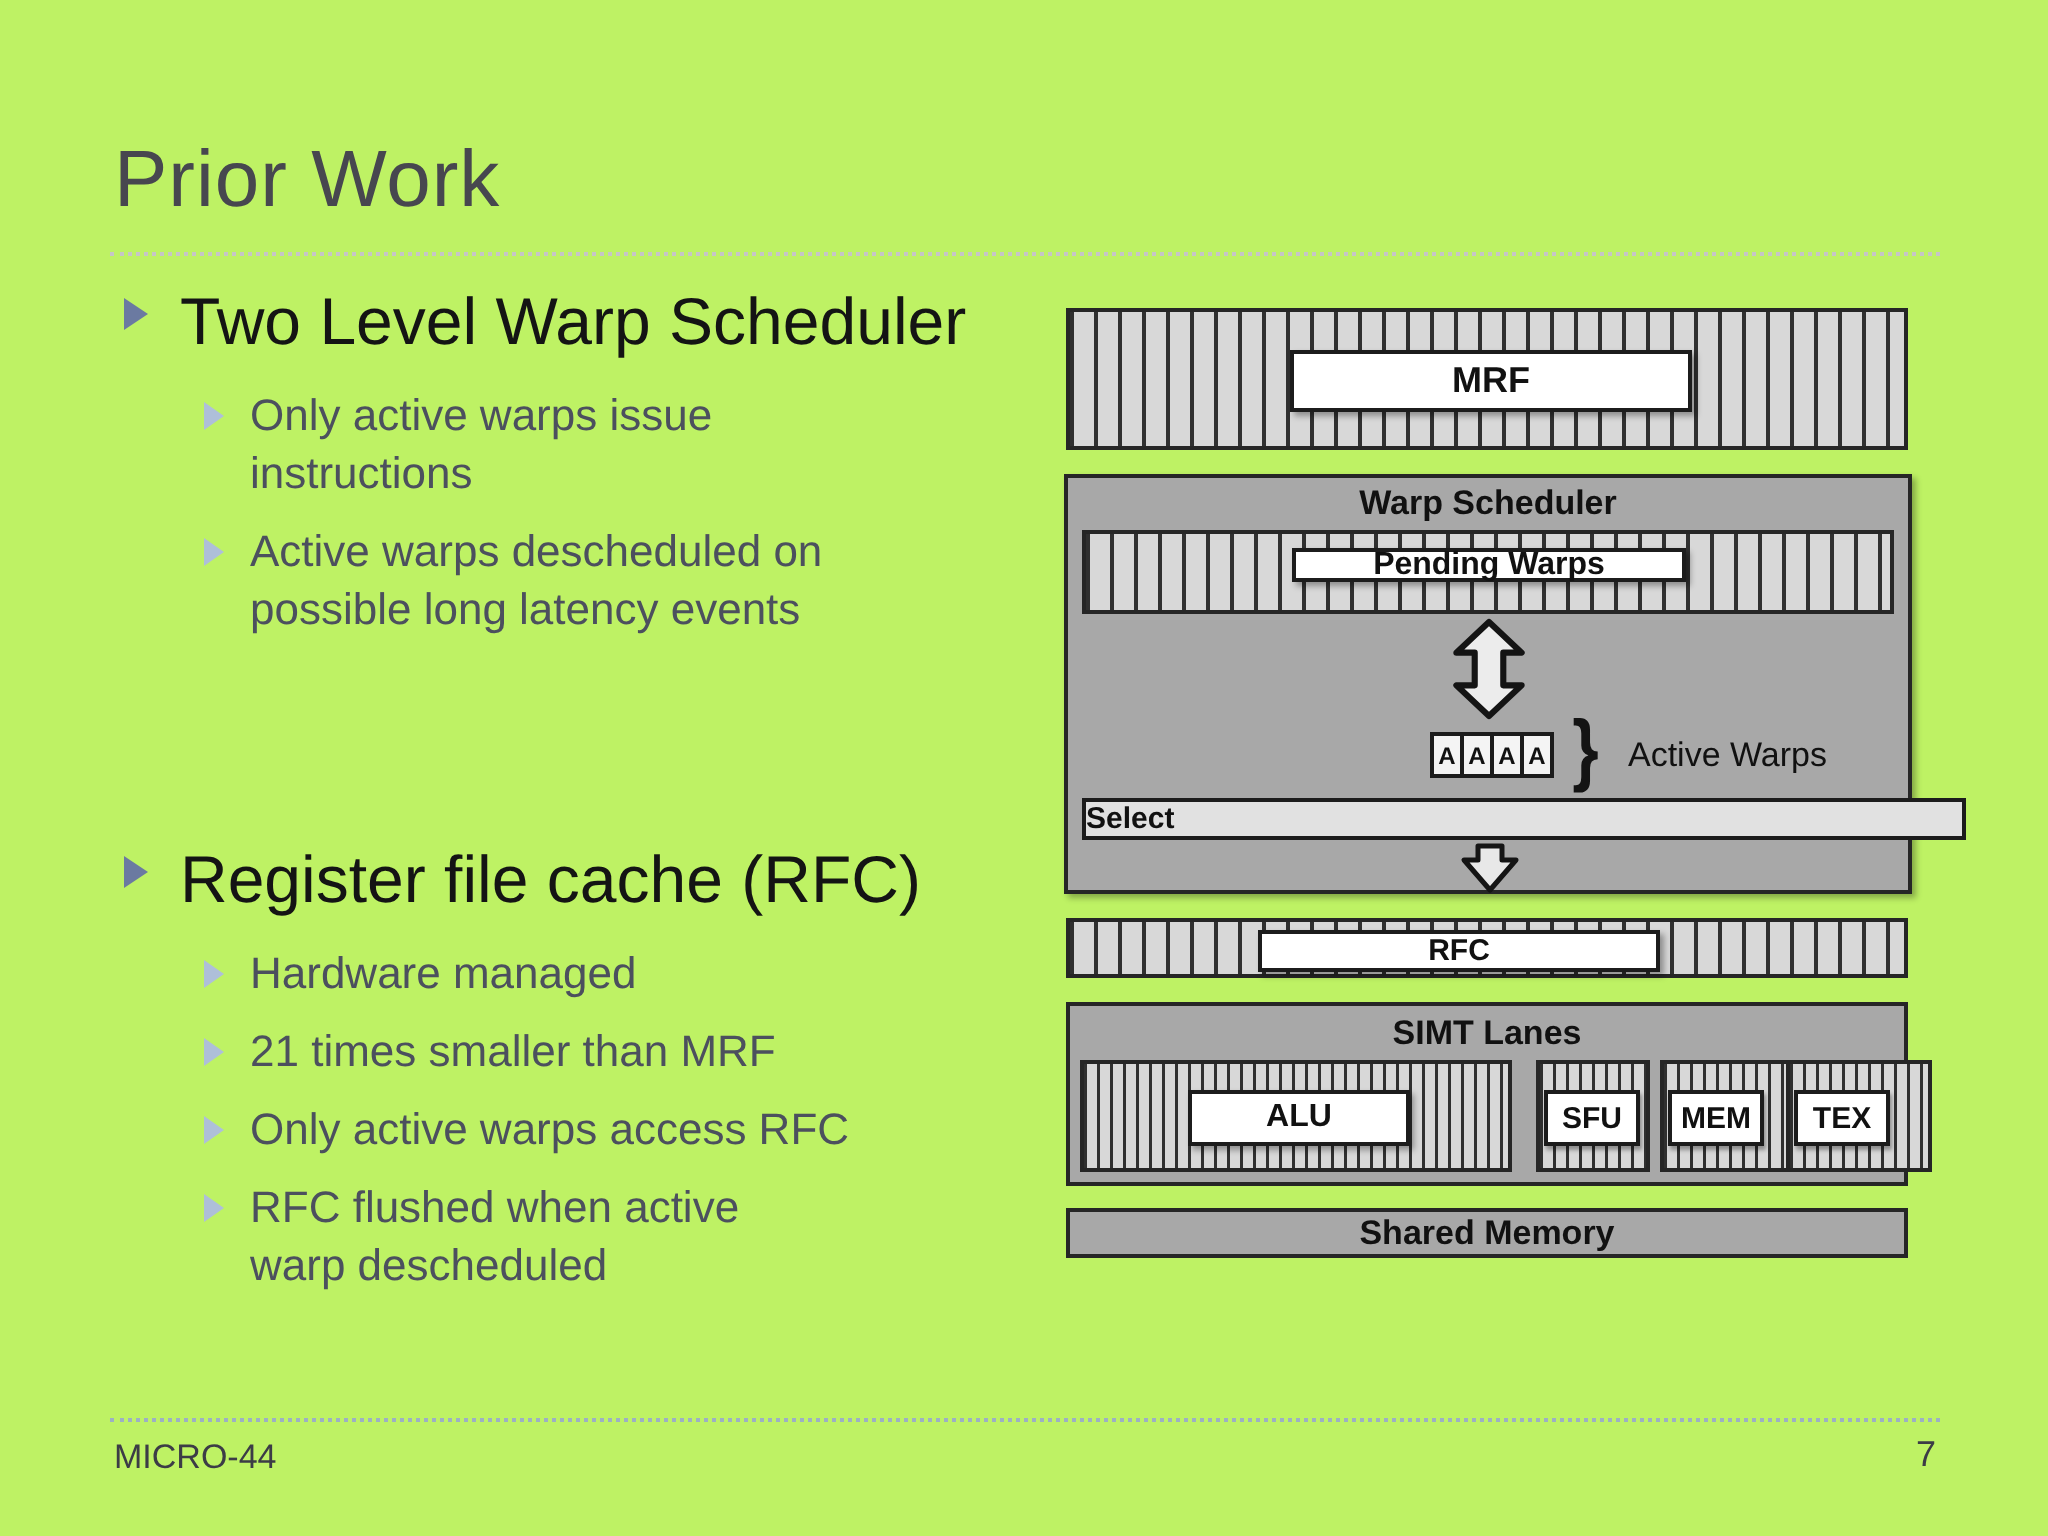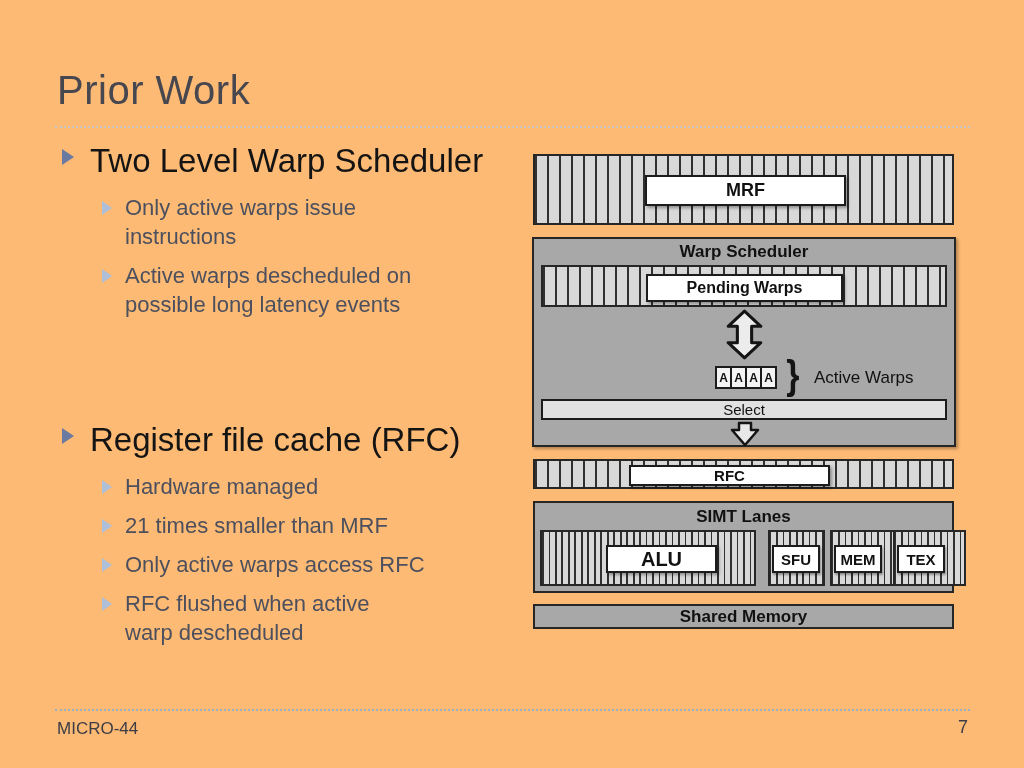--- a/index.html
+++ b/index.html
@@ -1,19 +1,19 @@
 <!DOCTYPE html>
 <html><head>
 <meta charset="utf-8">
 <style>
   * { margin:0; padding:0; box-sizing:border-box; }
   html,body { width:1024px; height:768px; }
   body { font-family:"Liberation Sans", sans-serif; background:#ffffff; position:relative; overflow:hidden; }
 
-  .slide { position:absolute; inset:0; background:#fdba74; }
+  .slide { position:absolute; inset:0; background:#bef264; }
 
   
   .title { position:absolute; left:57px; top:68px; font-size:40px; color:#47474f; letter-spacing:0.5px; }
   .title-rule { position:absolute; left:55px; top:126px; width:915px; border-top:2px dotted #c6c6c6; }
 
   
   .group { position:absolute; left:60px; width:462px; }
   .group-1 { top:140px; }
   .group-2 { top:419px; }
   .l1-row { display:flex; align-items:flex-start; margin-bottom:12px; }
@@ -31,41 +31,41 @@
   .band, .graybox { position:absolute; border:2px solid #262626; }
   .graybox { background:#a8a8a8; }
   .wlabel { position:absolute; background:#ffffff; border:2px solid #1c1c1c; display:flex; align-items:center; justify-content:center; font-weight:bold; color:#111; box-shadow:2px 2px 3px rgba(0,0,0,0.35); }
 
   .mrf-band { left:1px; top:2px; width:421px; height:71px; }
   .mrf-label { left:110px; top:19px; width:201px; height:31px; font-size:18px; }
 
   .warp-box { left:0px; top:85px; width:424px; height:210px; box-shadow:2px 2px 3px rgba(0,0,0,0.3); }
   .warp-title { position:absolute; top:3px; left:0; width:100%; text-align:center; font-weight:bold; font-size:17px; color:#111; }
   .pending-band { left:7px; top:26px; width:406px; height:42px; }
-  .pending-label { left:103px; top:7px; width:197px; height:28px; font-size:16px; }
+  .pending-label { left:103px; top:7px; width:197px; height:17px; font-size:16px; }
   .dbl-arrow { position:absolute; left:192px; top:70px; width:37px; height:51px; }
   .acells { position:absolute; left:181px; top:127px; display:flex; }
   .acell { width:17px; height:23px; background:#f4f4f4; border:2px solid #1c1c1c; margin-left:-2px; display:flex; align-items:center; justify-content:center; font-size:12px; font-weight:bold; color:#111; }
   .acell:first-child { margin-left:0; }
   .brace-icon { position:absolute; left:251px; top:114px; font-size:40px; font-weight:bold; color:#141414; transform:scaleX(0.85); }
   .active-label { position:absolute; left:280px; top:129px; font-size:17px; font-weight:normal; color:#111; }
-  .select-bar { left:7px; top:160px; width:406px; height:21px; background:#e1e1e1; border:2px solid #1c1c1c; text-align:center; font-weight:normal; font-size:15px; line-height:17px; color:#111; position:absolute; }
+  .select-bar { left:7px; top:160px; width:442px; height:21px; background:#e1e1e1; border:2px solid #1c1c1c; text-align:left; font-weight:bold; font-size:15px; line-height:17px; color:#111; position:absolute; }
   .down-arrow { position:absolute; left:196px; top:182px; width:30px; height:26px; }
 
   .rfc-band { left:1px; top:307px; width:421px; height:30px; }
   .rfc-label { left:94px; top:4px; width:201px; height:21px; font-size:15px; }
 
   .simt-box { left:1px; top:349px; width:421px; height:92px; }
   .simt-title { position:absolute; top:4px; left:0; width:100%; text-align:center; font-weight:bold; font-size:17px; color:#111; }
   .lane { position:absolute; top:27px; height:56px; border:2px solid #262626; }
   .lane-alu { left:5px; width:216px; }
   .lane-sfu { left:233px; width:57px; }
   .lane-mem { left:295px; width:73px;padding-left:32px; }
   .lane-tex { left:358px; width:73px; }
-  .alu-label { left:64px; top:13px; width:111px; height:28px; font-size:20px; }
+  .alu-label { left:52px; top:13px; width:111px; height:28px; font-size:16px; }
   .unit-label { left:2px; top:13px; width:48px; height:28px; font-size:15px; box-shadow:1px 2px 2px rgba(0,0,0,0.35); }
 
   .shmem-bar { left:1px; top:452px; width:421px; height:25px; display:flex; align-items:center; justify-content:center; font-weight:bold; font-size:17px; color:#111; }
 
   
   .footer-rule { position:absolute; left:55px; top:709px; width:915px; border-top:2px dotted #9cb0c4; }
   .footer-left { position:absolute; left:57px; top:719px; font-size:17px; color:#3c3c46; }
   .footer-page { position:absolute; right:56px; top:717px; font-size:18px; color:#3c3c46; }
 </style>
 </head>

